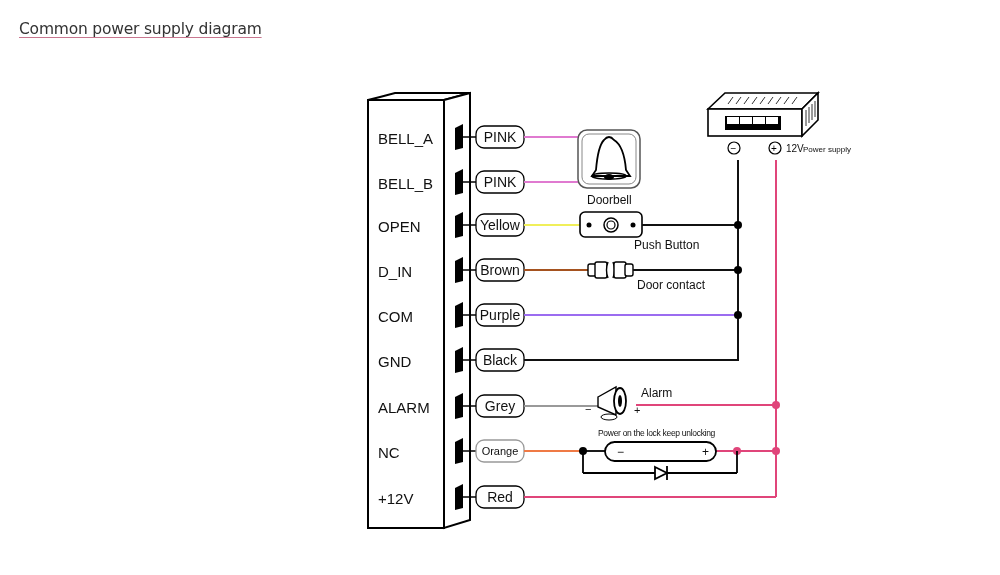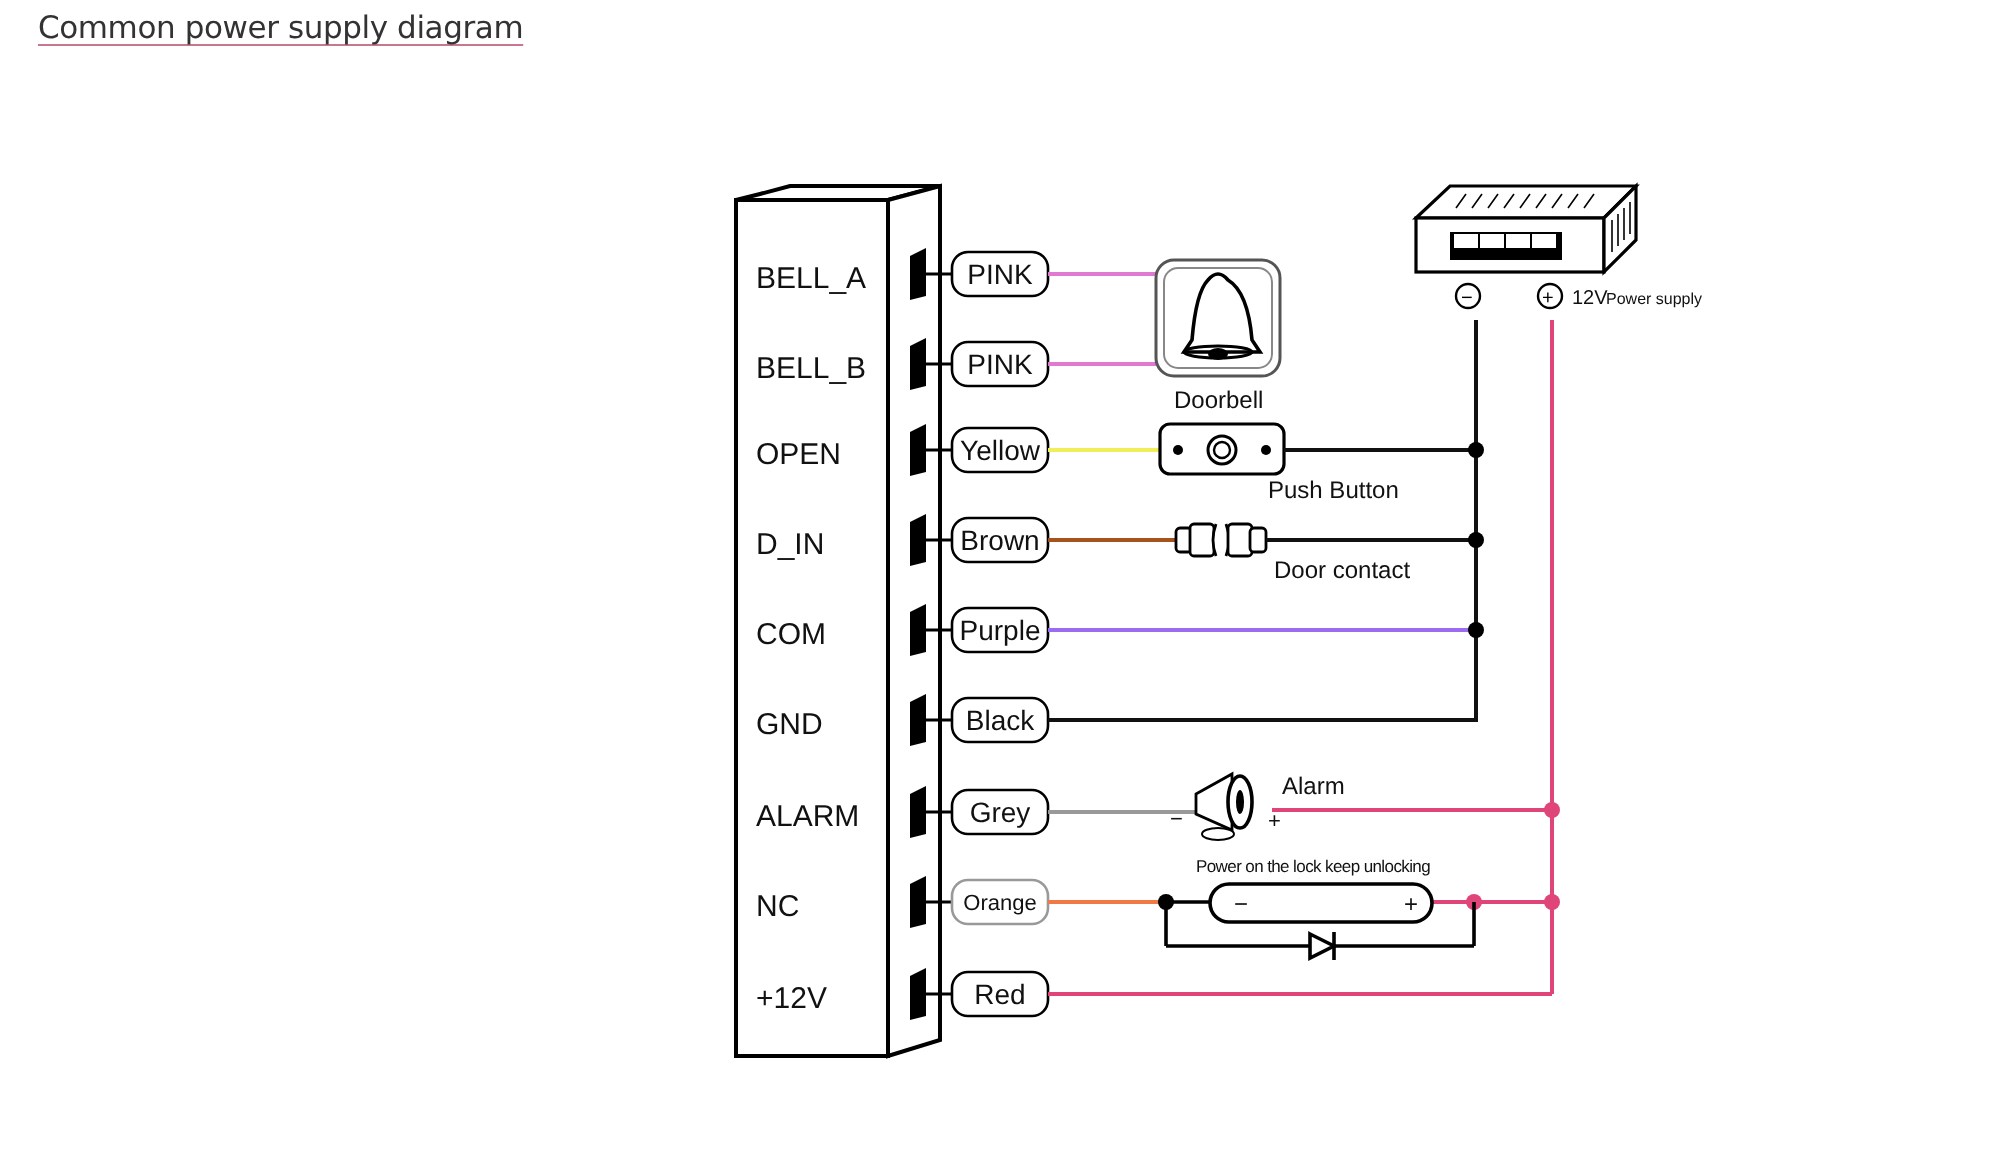--- a/index.html
+++ b/index.html
@@ -1,17 +1,17 @@
 <!DOCTYPE html>
 <html><head>
 <meta charset="utf-8">
 <style>
   html, body { margin:0; padding:0; background:#ffffff; }
   body { width:1000px; height:575px; position:relative; overflow:hidden; font-family:"Liberation Sans", sans-serif; }
-  .title { position:absolute; left:19px; top:5px; font-size:15.5px; color:#333; font-family:"DejaVu Sans", sans-serif; text-decoration:underline; text-decoration-color:#c9768f; text-underline-offset:3px; letter-spacing:-0.2px; }
+  .title { position:absolute; left:19px; top:20px; font-size:15.5px; color:#333; font-family:"DejaVu Sans", sans-serif; text-decoration:underline; text-decoration-color:#c9768f; text-underline-offset:3px; letter-spacing:-0.2px; }
   svg { position:absolute; left:0; top:0; }
   .lbl { font-family:"Liberation Sans", sans-serif; fill:#111; }
 </style>
 </head>
 <body>
 
 <div class="title">Common power supply diagram</div>
 
 <svg width="1000" height="575" viewBox="0 0 1000 575">
 

